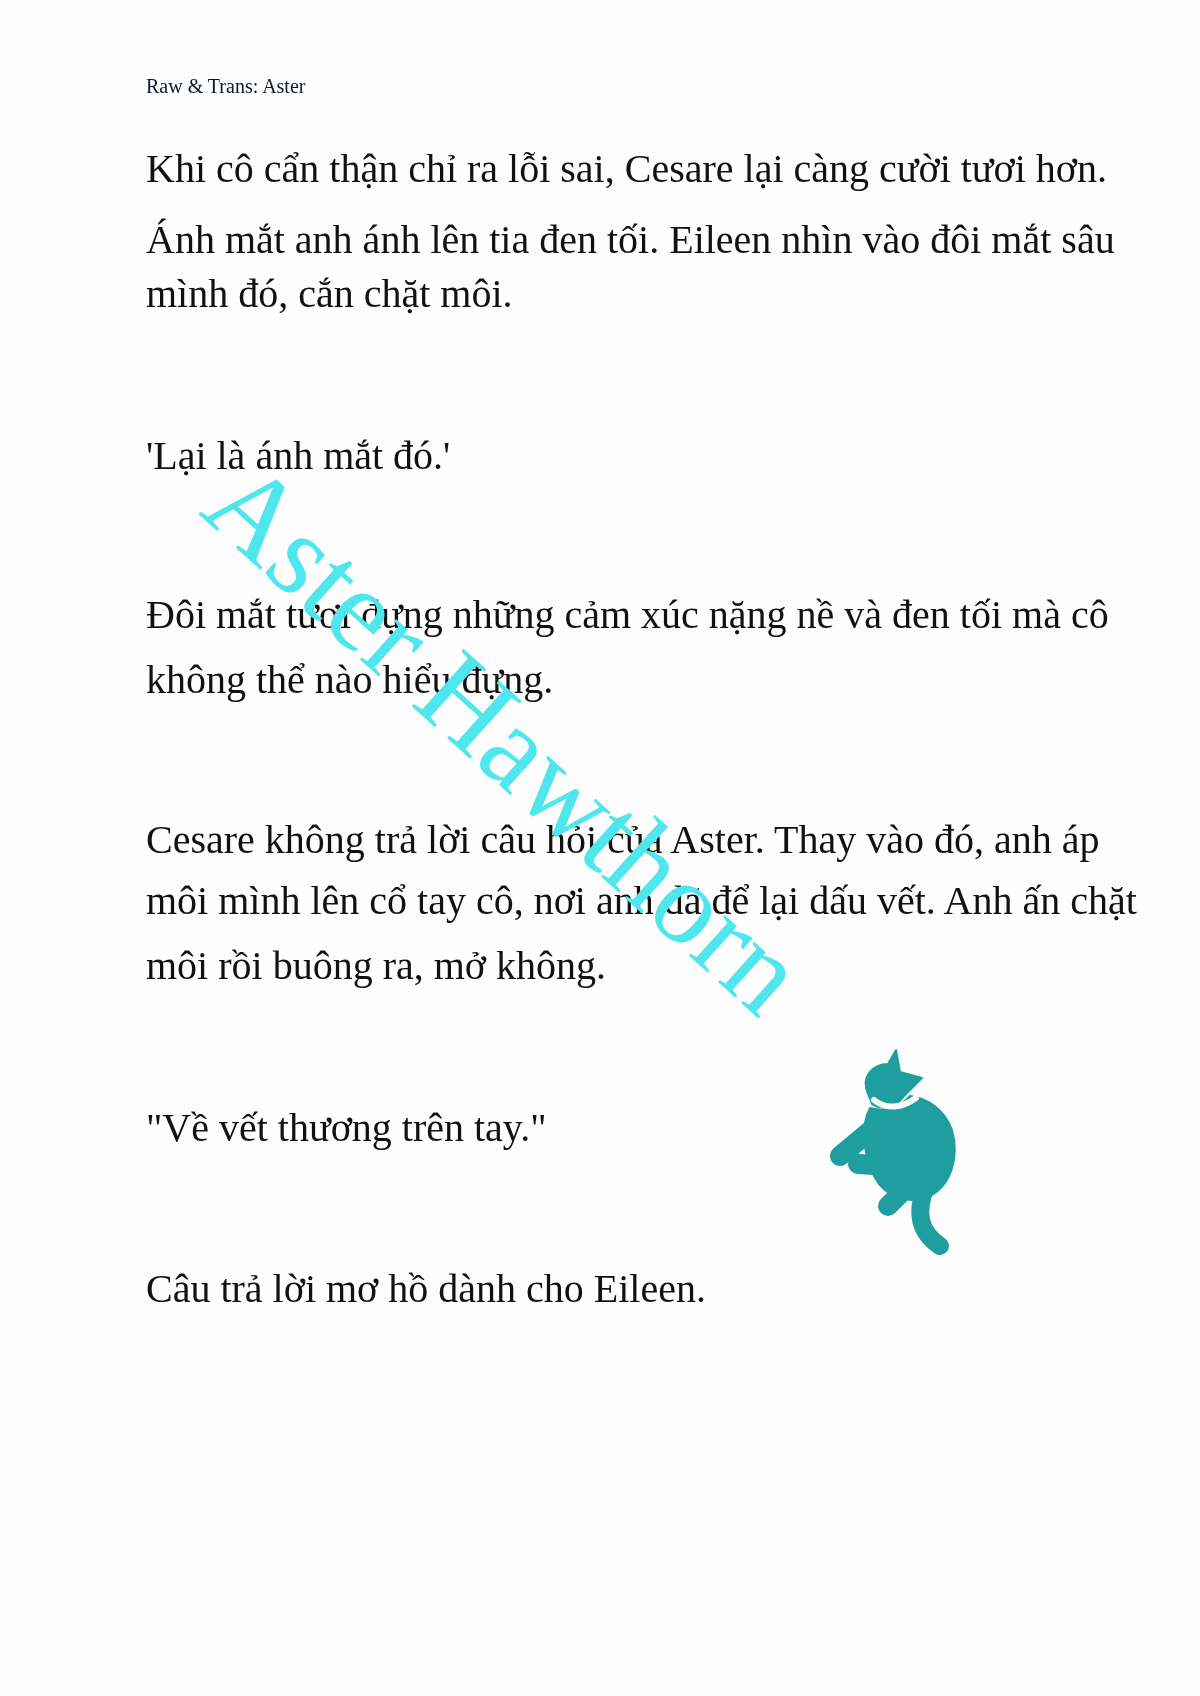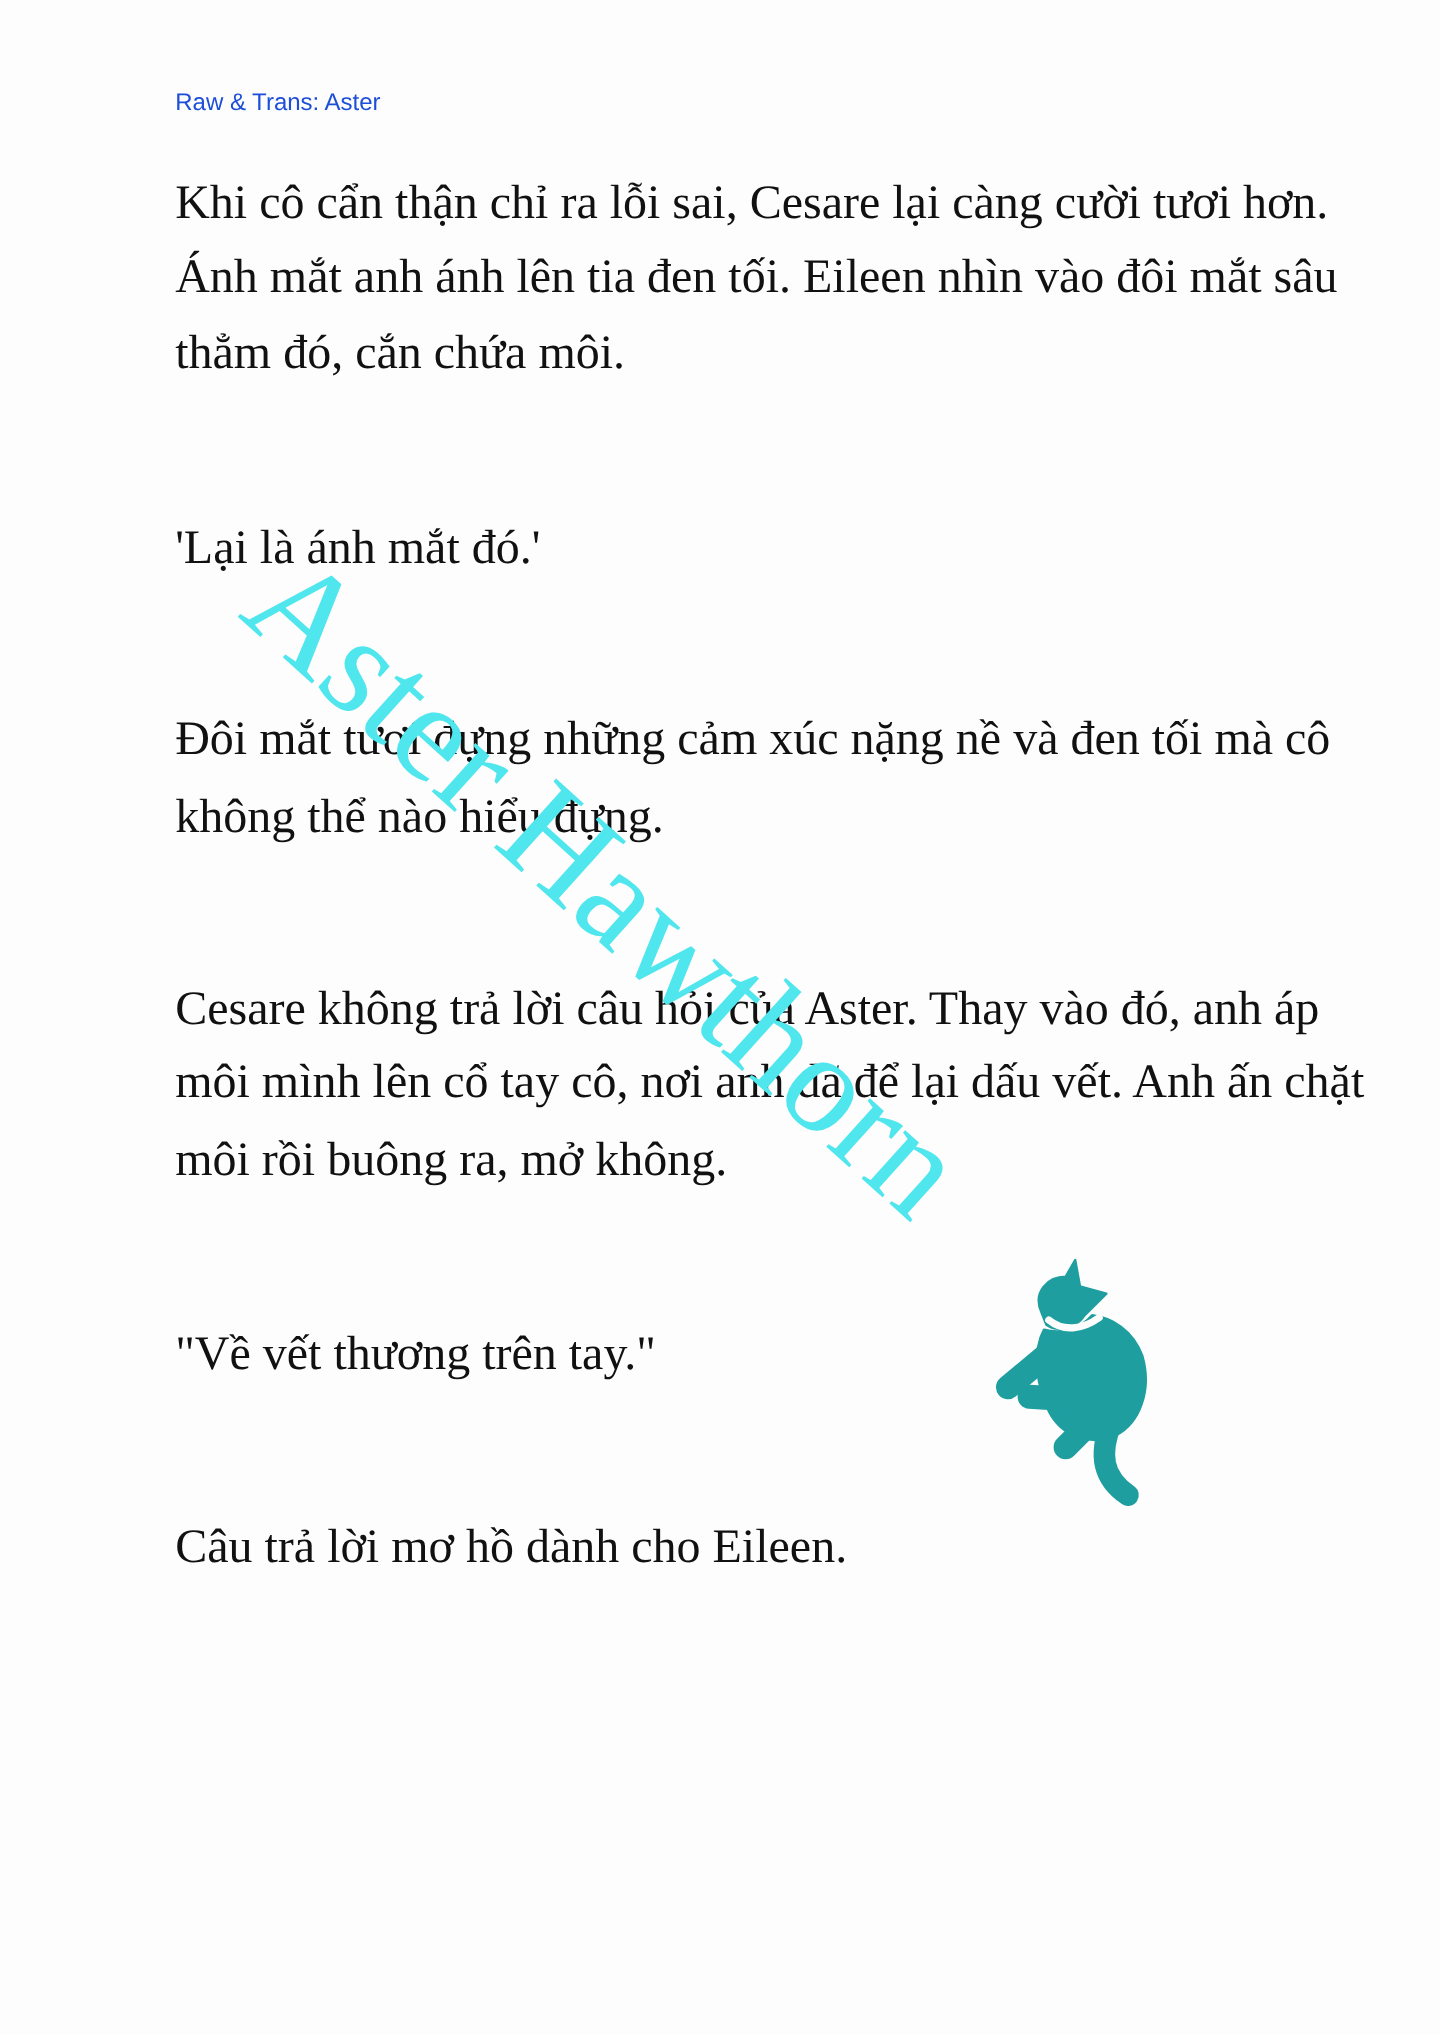--- a/index.html
+++ b/index.html
@@ -3,21 +3,21 @@
 <meta charset="utf-8">
 <style>
   html, body { margin: 0; padding: 0; }
   body {
     width: 1200px; height: 1696px; background: #fdfdfd;
     position: relative; overflow: hidden;
   }
   .page { position: absolute; inset: 0; }
   .header {
     position: absolute; left: 146px; top: 74px;
-    font-family: Liberation Sans, sans-serif; font-size: 20px; color: #1d4ed8;
+    font-family: Liberation Serif, serif; font-size: 20px; color: #0f172a;
     line-height: 24px; white-space: nowrap;
   }
   .line {
     position: absolute; left: 146px;
     font-family: "Liberation Serif", serif; font-size: 40px; color: #111;
     white-space: nowrap; line-height: 40px;
   }
   .watermark {
     position: absolute; left: 184px; top: 410px;
     transform-origin: 0 100%;
@@ -28,22 +28,22 @@
   }
   .cat { position: absolute; left: 830px; top: 1046px; width: 160px; height: 240px; }
 </style>
 </head>
 <body>
 
 <div class="page">
   <div class="header">Raw &amp; Trans: Aster</div>
 
   <div class="line" style="top:149px">Khi cô cẩn thận chỉ ra lỗi sai, Cesare lại càng cười tươi hơn.</div>
-  <div class="line" style="top:210px">Ánh mắt anh ánh lên tia đen tối. Eileen nhìn vào đôi mắt sâu</div>
-  <div class="line" style="top:274px">thẳm đó, cắn chứa môi.</div>
+  <div class="line" style="top:220px">Ánh mắt anh ánh lên tia đen tối. Eileen nhìn vào đôi mắt sâu</div>
+  <div class="line" style="top:274px">mình đó, cắn chặt môi.</div>
   <div class="line" style="top:436px">'Lại là ánh mắt đó.'</div>
   <div class="line" style="top:595px">Đôi mắt tươi đựng những cảm xúc nặng nề và đen tối mà cô</div>
   <div class="line" style="top:660px">không thể nào hiểu đựng.</div>
   <div class="line" style="top:820px">Cesare không trả lời câu hỏi của Aster. Thay vào đó, anh áp</div>
   <div class="line" style="top:881px">môi mình lên cổ tay cô, nơi anh đã để lại dấu vết. Anh ấn chặt</div>
   <div class="line" style="top:946px">môi rồi buông ra, mở không.</div>
   <div class="line" style="top:1108px">"Về vết thương trên tay."</div>
   <div class="line" style="top:1269px">Câu trả lời mơ hồ dành cho Eileen.</div>
 
   <div class="watermark">Aster Hawthorn</div>

